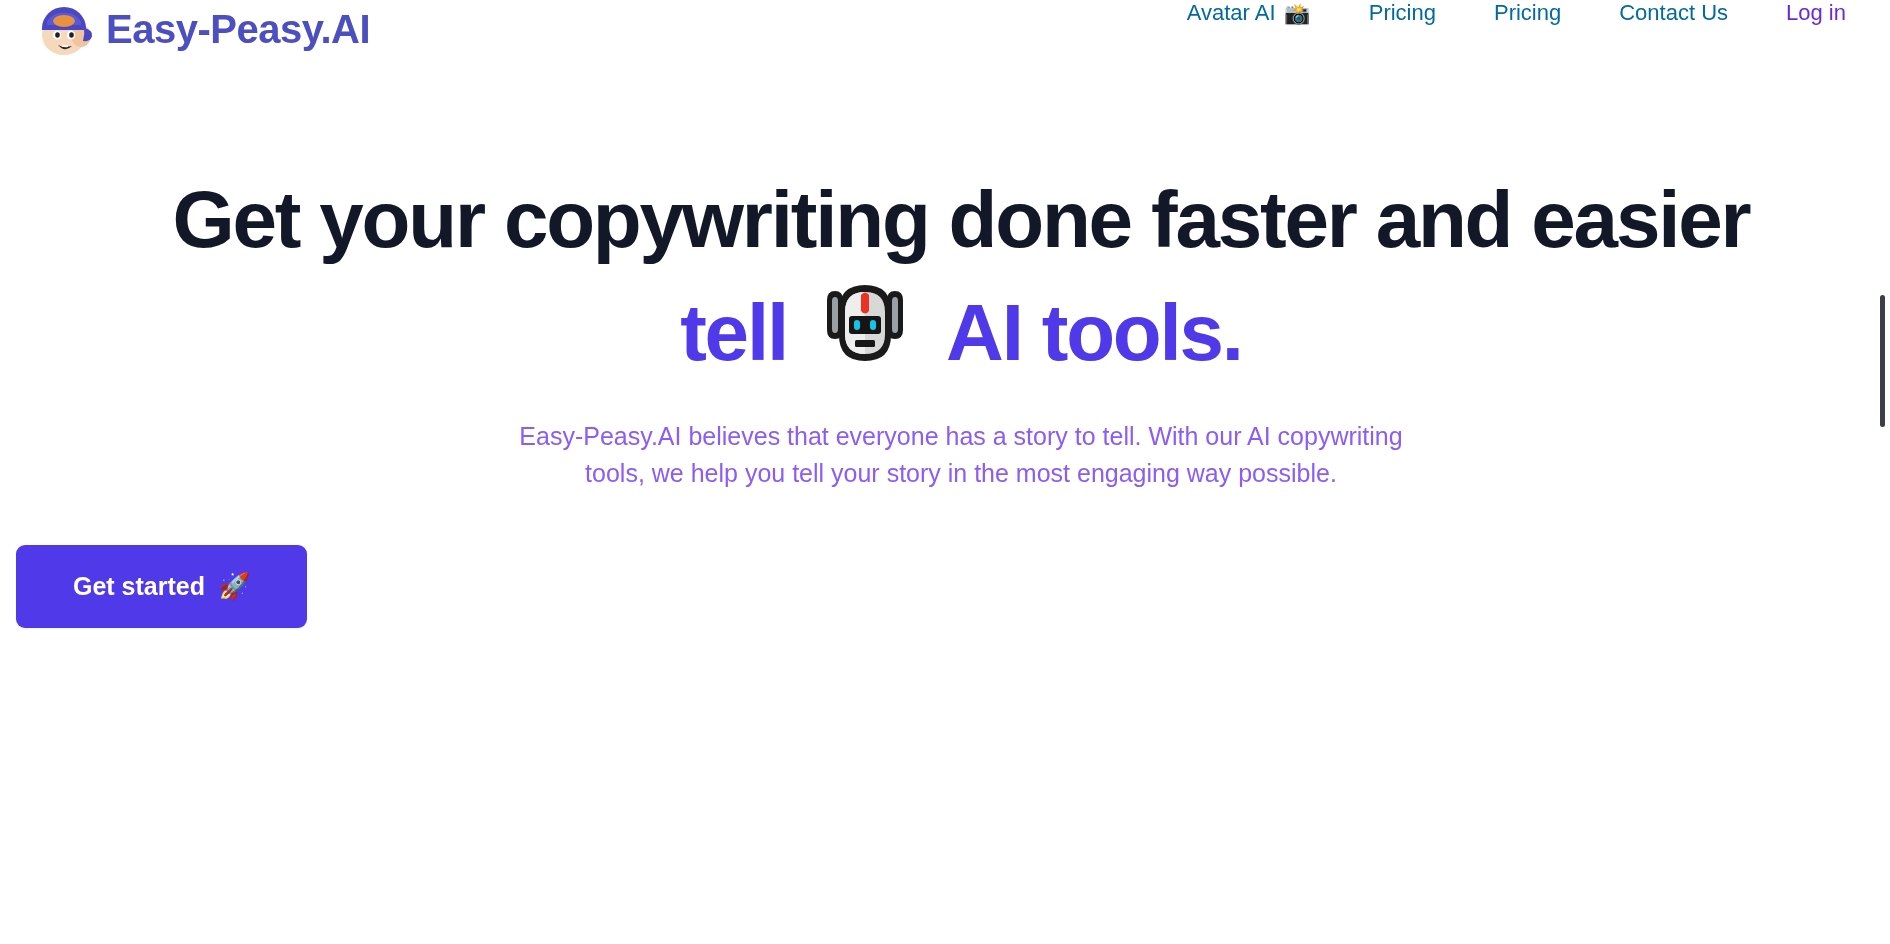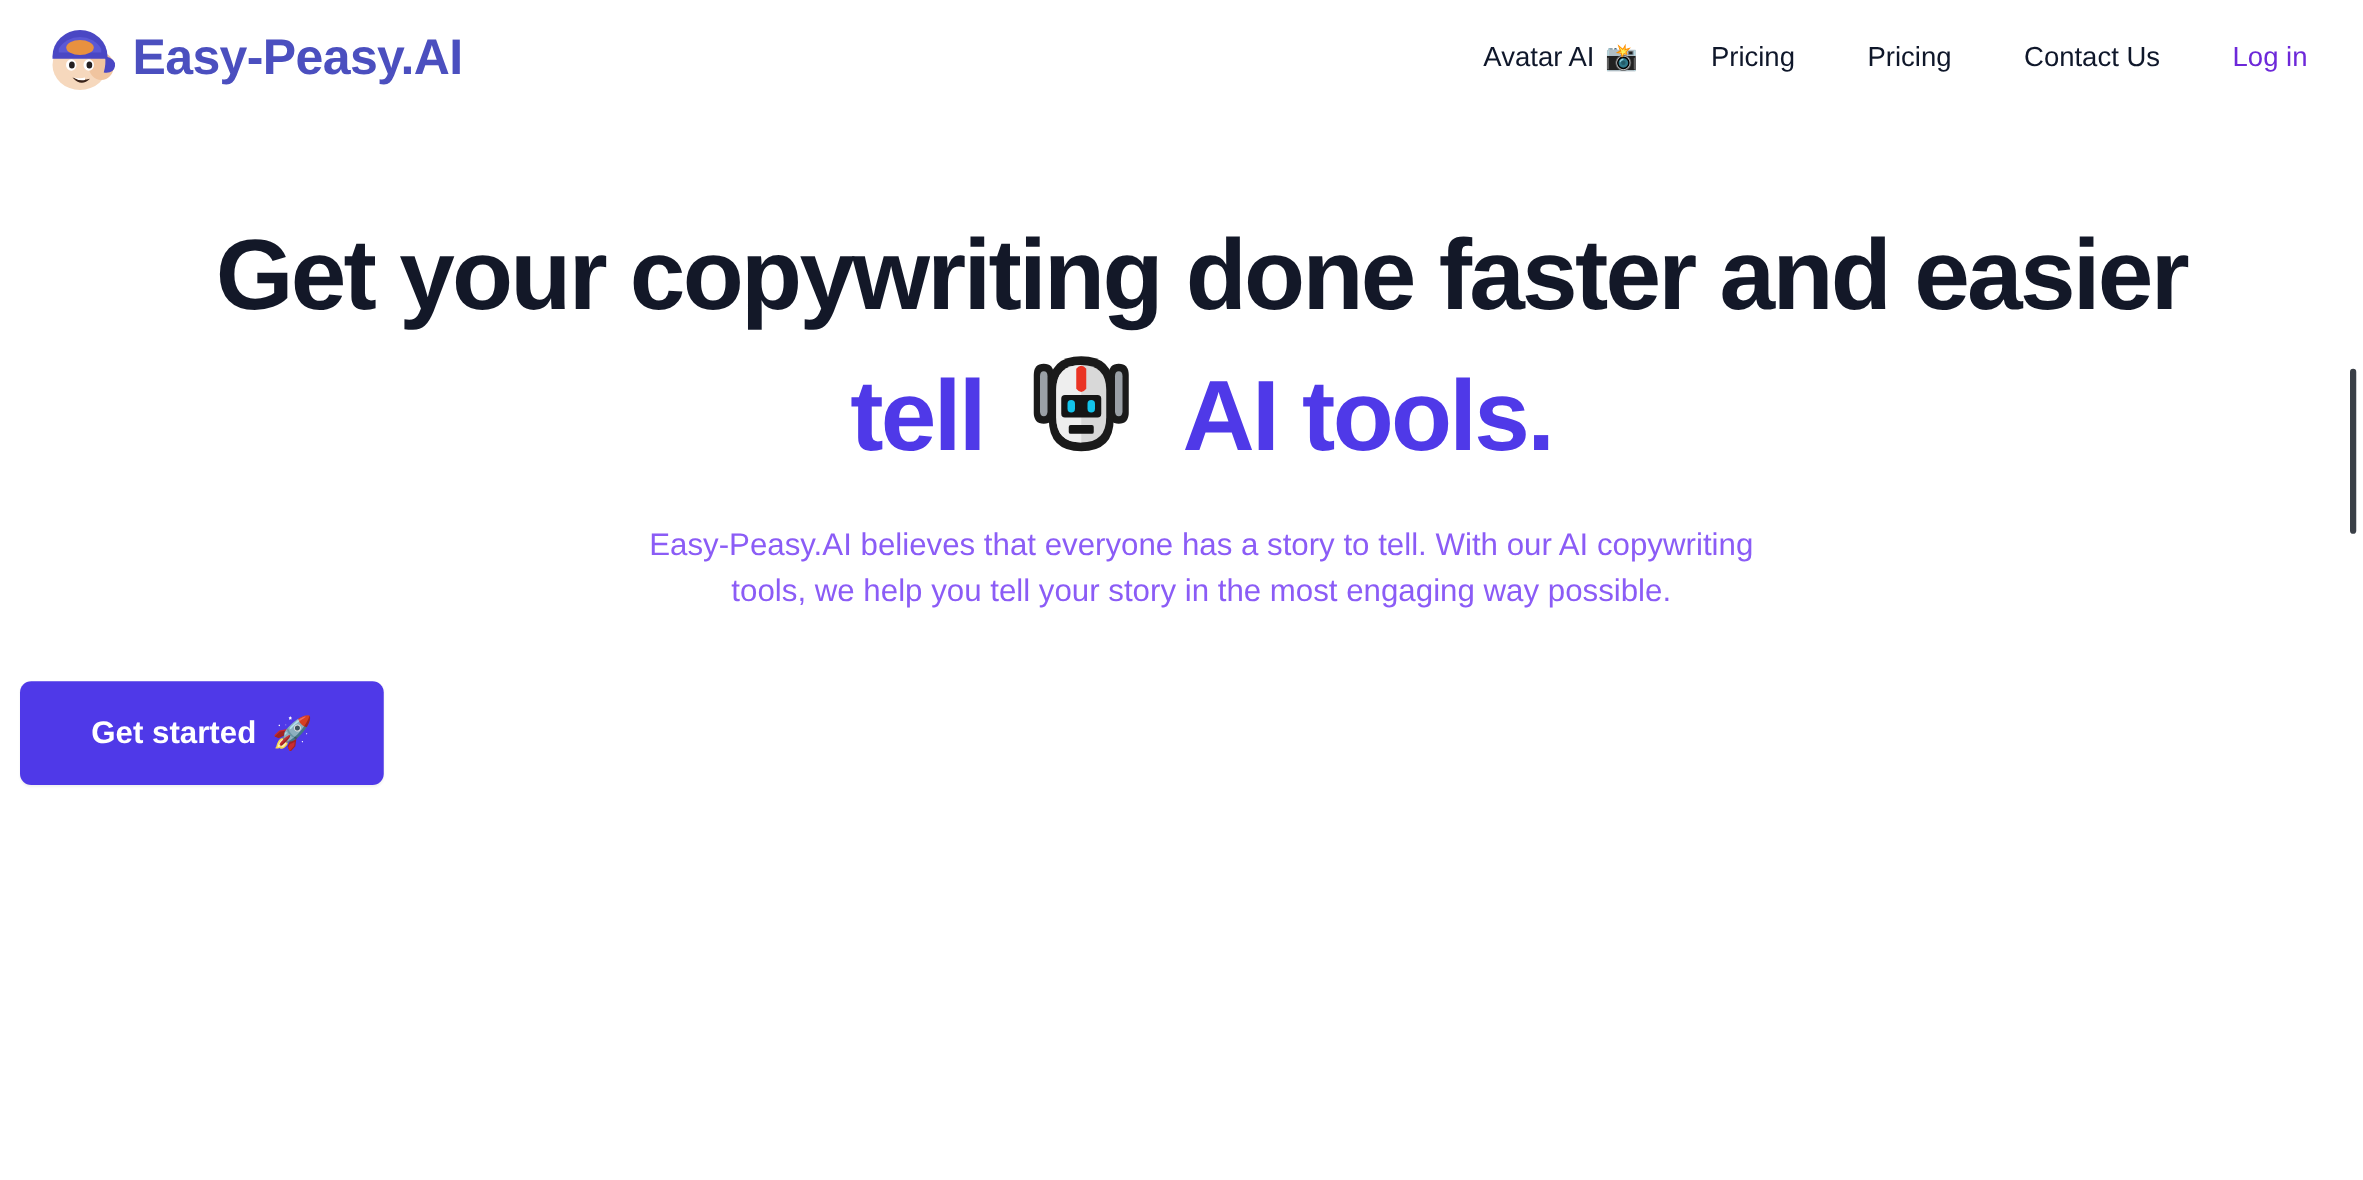--- a/index.html
+++ b/index.html
@@ -19,21 +19,21 @@
     background: #ffffff;
   }
 
   
   .site-header {
     position: absolute;
     top: 0; left: 0;
     width: 1890px;
     height: 92px;
     display: flex;
-    align-items: center;
+    align-items: flex-start;
     justify-content: space-between;
     padding: 0 44px 0 34px;
     background: #ffffff;
   }
 
   .brand {
     display: flex;
     align-items: center;
     gap: 10px;
     text-decoration: none;
@@ -56,21 +56,21 @@
   }
 
   .main-nav {
     display: flex;
     align-items: center;
     gap: 0;
   }
 
   .nav-link {
     font-size: 22px;
-    color: #0f172a;
+    color: #0369a1;
     text-decoration: none;
     padding: 0 29px;
     white-space: nowrap;
     display: inline-flex;
     align-items: center;
     gap: 9px;
     cursor: pointer;
   }
 
   .nav-link.accent {

